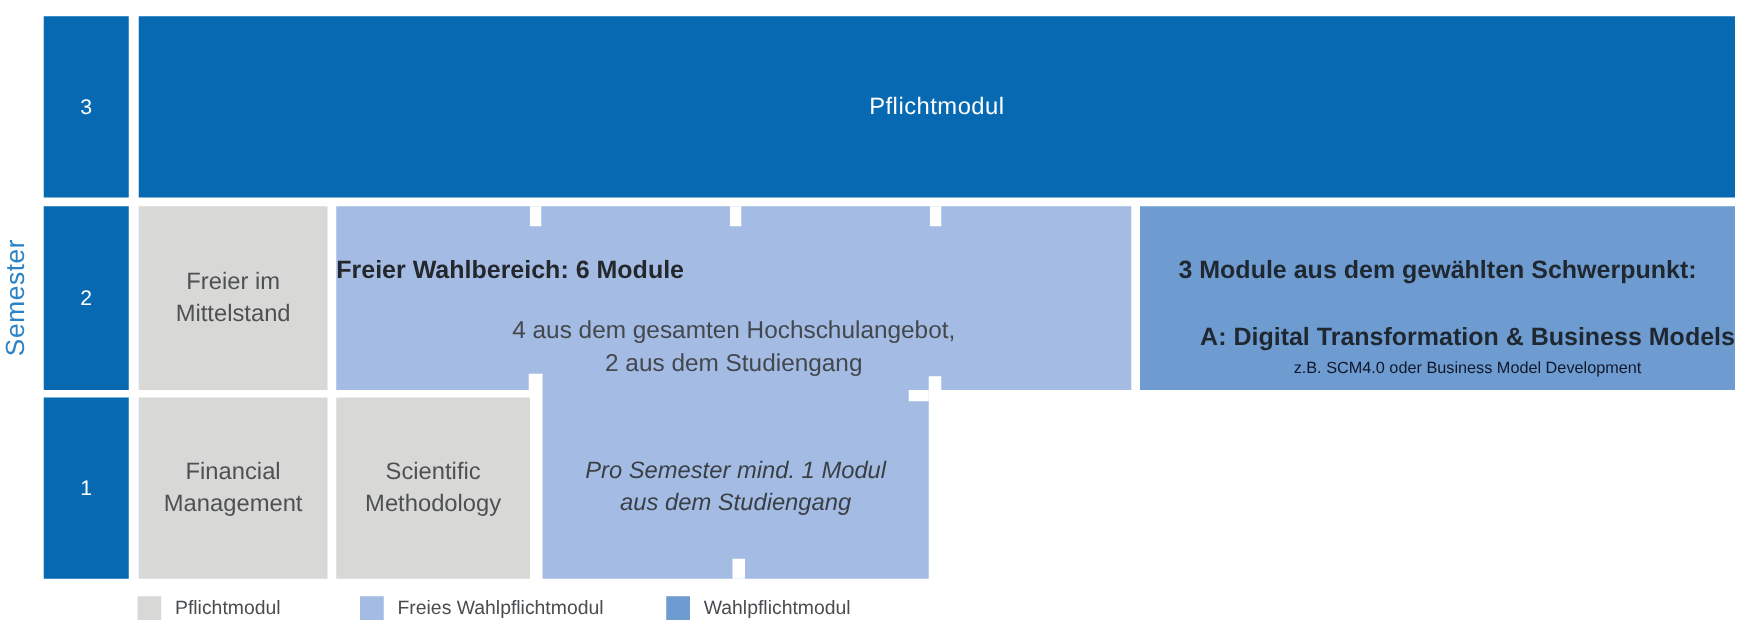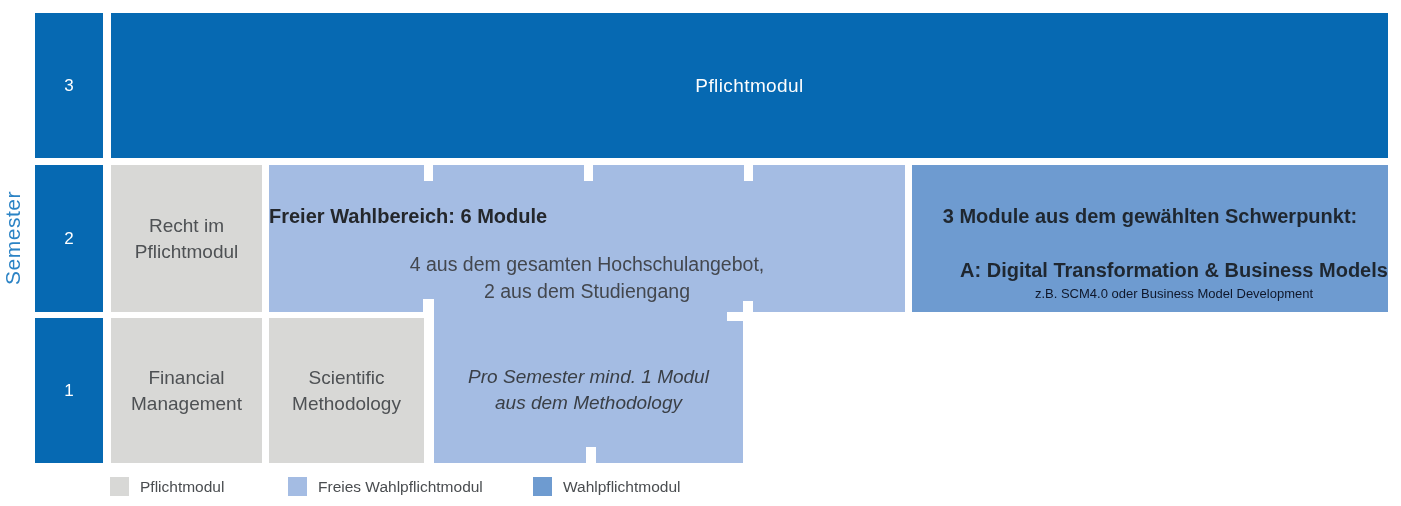--- a/index.html
+++ b/index.html
@@ -61,41 +61,41 @@
   </div>
   <div class="num-box c-primary" style="top:318px;height:145px;">
     <span>1</span>
   </div>
 
   <div class="module c-primary center-flex" style="left:111px;top:13px;width:1277px;height:145px;">
     <span class="masterthesis-text">Pflichtmodul</span>
   </div>
 
   <div class="module c-gray center-flex" style="left:111px;top:165px;width:151px;height:147px;">
-    <span class="gray-label" style="max-width:120px;">Recht im Pflichtmodul</span>
+    <span class="gray-label" style="max-width:120px;">Freier im Mittelstand</span>
   </div>
 
   <div class="module c-gray center-flex" style="left:111px;top:318px;width:151px;height:145px;">
     <span class="gray-label" style="max-width:120px;">Financial Management</span>
   </div>
   <div class="module c-gray center-flex" style="left:269px;top:318px;width:155px;height:145px;">
     <span class="gray-label" style="max-width:130px;">Scientific Methodology</span>
   </div>
 
   <div class="module c-light" style="left:269px;top:165px;width:636px;height:147px;">
     <div class="fw-title">Freier Wahlbereich: 6 Module</div>
     <div class="fw-sub">
       <div>4 aus dem gesamten Hochschulangebot,</div>
       <div>2 aus dem Studiengang</div>
     </div>
   </div>
   <div class="module c-light" style="left:434px;top:312px;width:309px;height:151px;">
     <div class="fw-note">
       <div>Pro Semester mind. 1 Modul</div>
-      <div>aus dem Methodology</div>
+      <div>aus dem Studiengang</div>
     </div>
   </div>
 
   <div class="module c-medium" style="left:912px;top:165px;width:476px;height:147px;">
     <div class="sp-title">3 Module aus dem gewählten Schwerpunkt:</div>
     <div class="sp-block" style="top:94px;">
       <div class="sp-opt-title">A: Digital Transformation &amp; Business Models</div>
       <div class="sp-opt-example">z.B. SCM4.0 oder Business Model Development</div>
     </div>
   </div>

